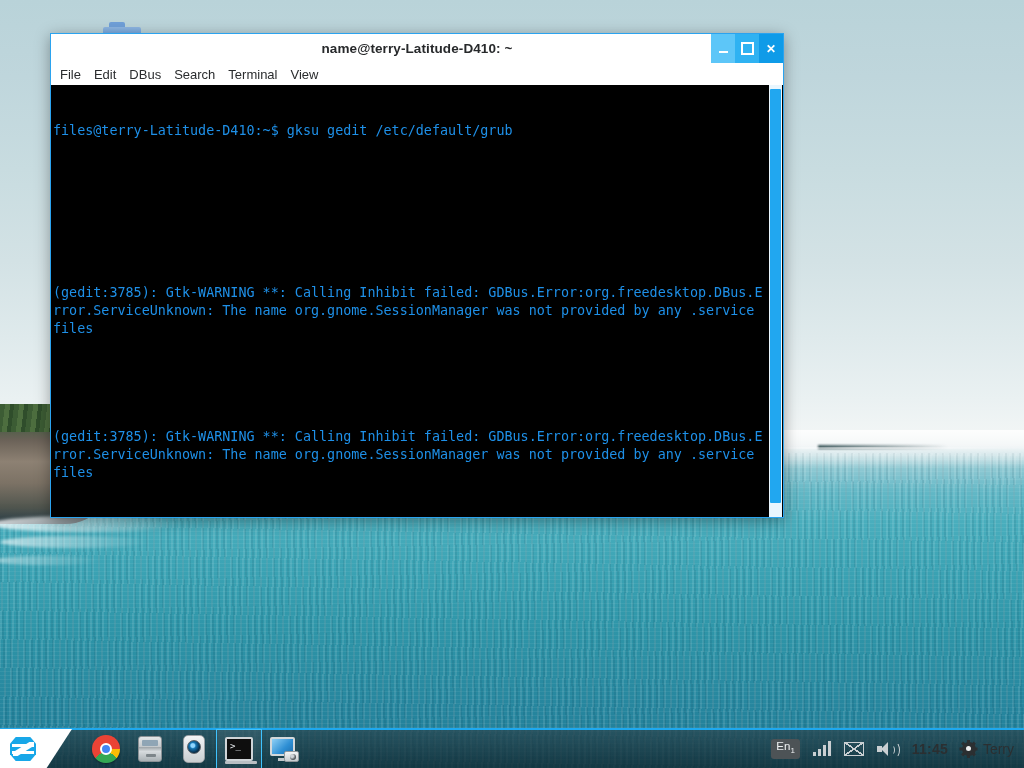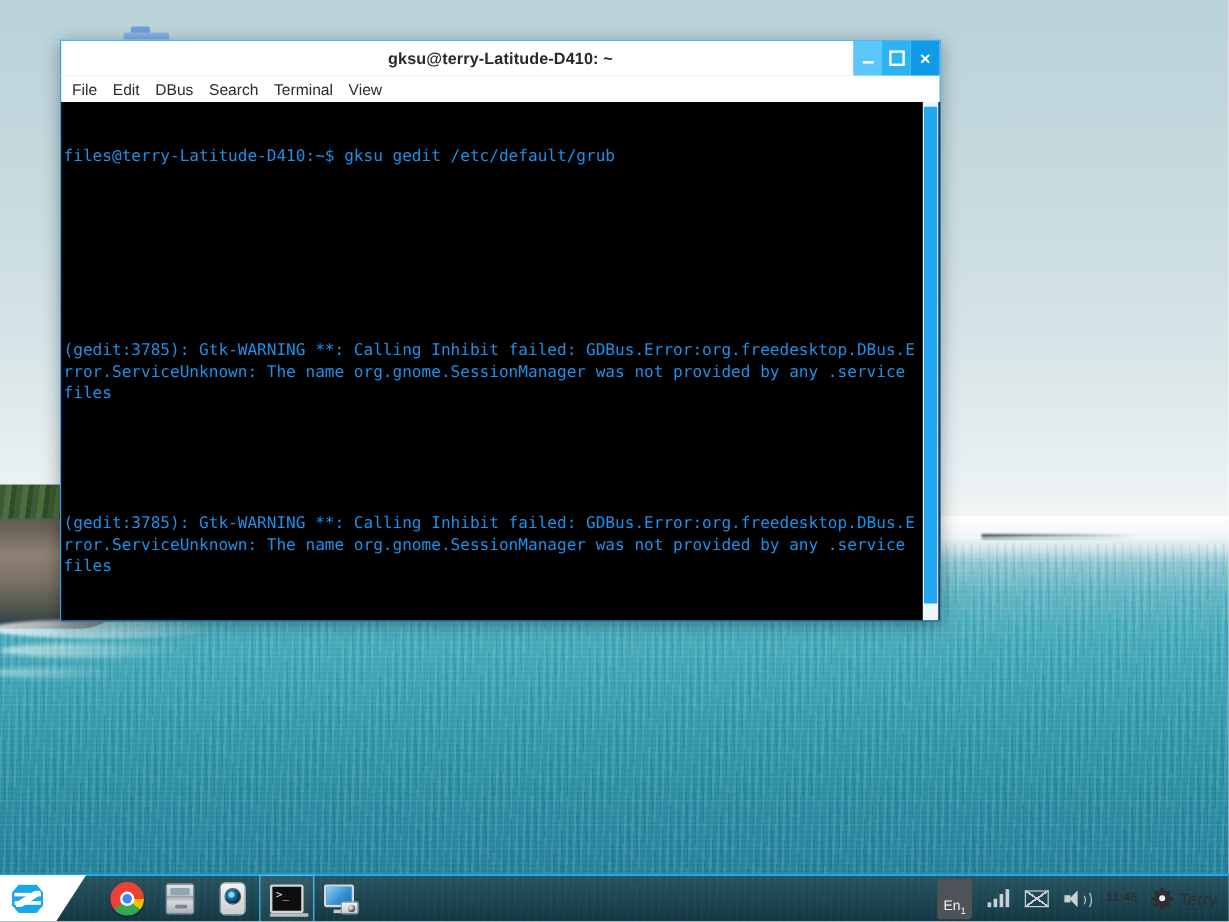--- a/index.html
+++ b/index.html
@@ -320,21 +320,21 @@
     margin-left: auto;
     display: flex; align-items: center;
     gap: 13px;
     padding-right: 10px;
     z-index: 2;
   }
   #tray-keyboard {
     background: #4d5356;
     color: #eef1f2;
     font-size: 11.5px;
-    padding: 18px 5px 3px 5px;
+    padding: 2px 5px 3px 5px;
     border-radius: 3px;
     line-height: 1;
     cursor: pointer;
   }
   #tray-keyboard sub { font-size: 8px; }
 
   .tray-ico { cursor: pointer; display: flex; align-items: flex-end; }
   .bars { display: flex; align-items: flex-end; gap: 2px; height: 15px; }
   .bars i { display:block; width:3px; background:#c9cfd2; }
   .bars i:nth-child(1){ height:4px; }
@@ -350,21 +350,21 @@
 
   .spk { position: relative; width: 22px; height: 16px; }
   .spk .box { position:absolute; left:0; top:5px; width:5px; height:6px; background:#c9cfd2; }
   .spk .cone { position:absolute; left:4px; top:1px; width:0; height:0;
     border-top:7px solid transparent; border-bottom:7px solid transparent; border-right:7px solid #c9cfd2; }
   .spk .w1, .spk .w2 { position:absolute; border:1.6px solid #c9cfd2; border-radius:50%;
     border-left-color:transparent; border-top-color:transparent; border-bottom-color:transparent; }
   .spk .w1 { left:11px; top:4px; width:5px; height:8px; }
   .spk .w2 { left:13px; top:1px; width:8px; height:14px; }
 
-  #tray-clock { font-size: 10px; color: #2b2f31; font-weight: 700; letter-spacing:.2px; }
+  #tray-clock { font-size: 14px; color: #2b2f31; font-weight: 700; letter-spacing:.2px; }
 
   #tray-user { display: flex; align-items: center; gap: 6px; cursor: pointer; }
   .gear { position: relative; width: 16px; height: 16px; }
   .gear .g-ring { position:absolute; left:1px; top:1px; width:14px; height:14px; border-radius:50%;
     background:#2b2f31; }
   .gear .g-hole { position:absolute; left:5.5px; top:5.5px; width:5px; height:5px; border-radius:50%; background:rgba(255,255,255,.92); }
   .gear .tooth { position:absolute; left:6.5px; top:-1px; width:3px; height:18px; background:#2b2f31; }
   .gear .tooth.t2 { transform: rotate(45deg); }
   .gear .tooth.t3 { transform: rotate(90deg); }
   .gear .tooth.t4 { transform: rotate(135deg); }
@@ -386,21 +386,21 @@
   <div id="surf3"></div>
 
   <div id="desk-folder">
     <div class="tab"></div>
     <div class="body"></div>
   </div>
 
   <div id="terminal-window">
 
     <div id="titlebar">
-      <div id="window-title">gksu@terry-Latitude-D410: ~</div>
+      <div id="window-title">name@terry-Latitude-D410: ~</div>
       <div id="window-controls">
         <div class="winbtn" id="btn-min">
           <span class="glyph-min"></span>
         </div>
         <div class="winbtn" id="btn-max">
           <span class="glyph-max"></span>
         </div>
         <div class="winbtn" id="btn-close">
           <span>✕</span>
         </div>

